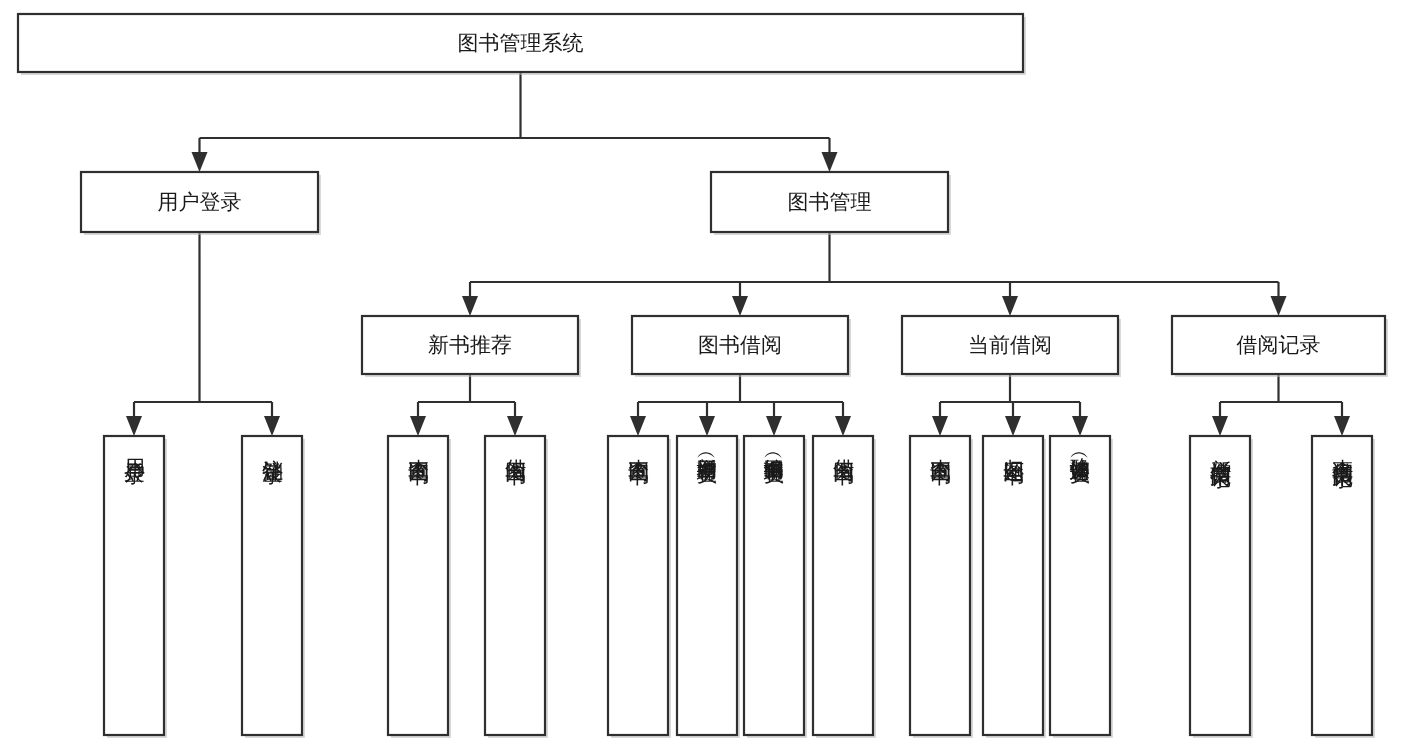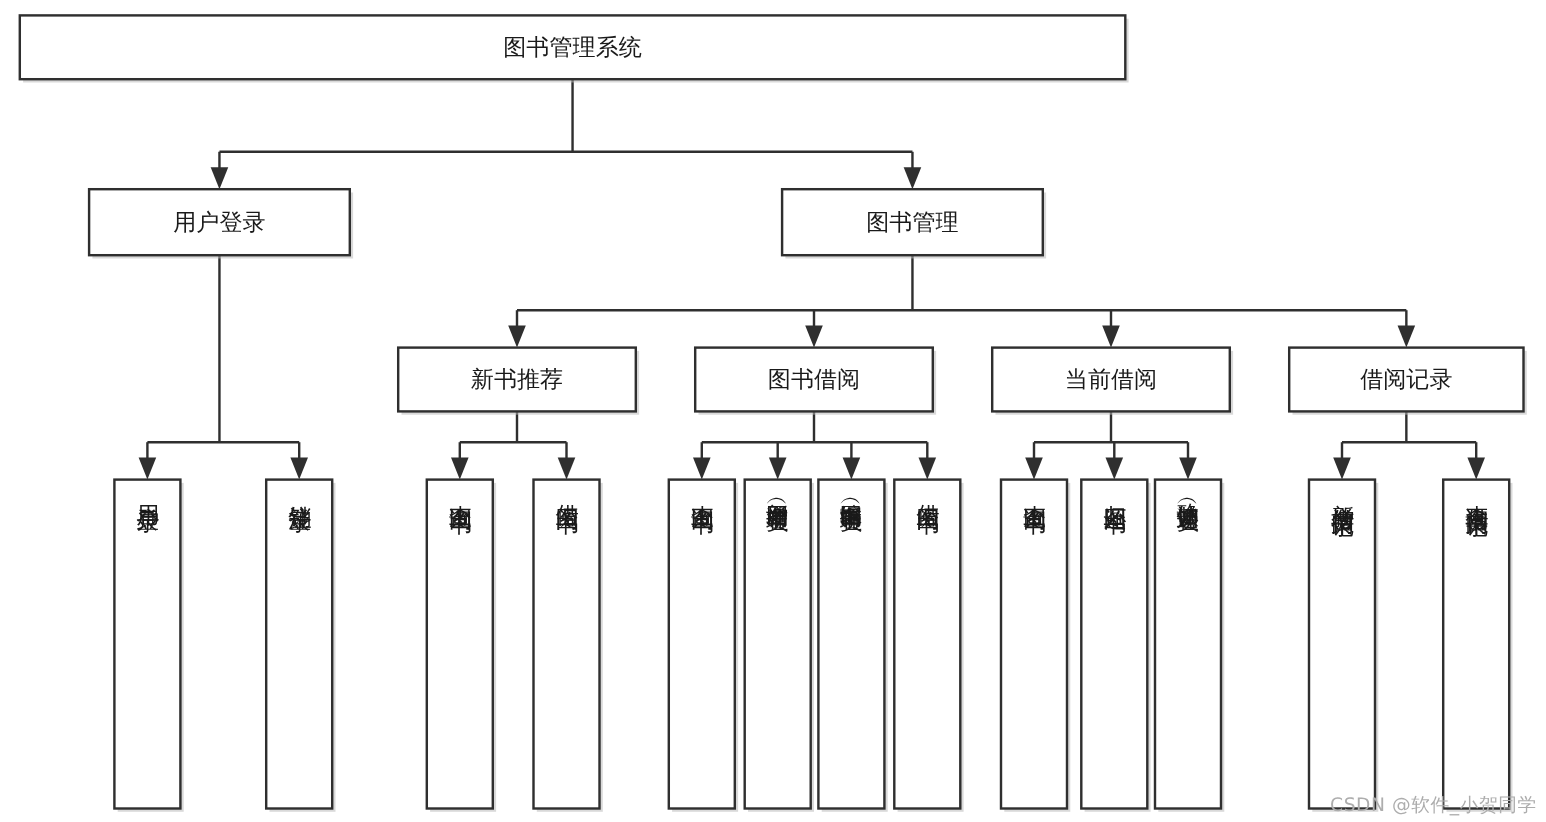--- a/index.html
+++ b/index.html
@@ -279,14 +279,13 @@
       <div class="node-label-v-wrap" style="left: 1050px; top: 442px; width: 60px; height: 287px;">
         <span class="node-label-v" style="font-size: 20px; letter-spacing: 1px;">确认归还（管理员）</span>
       </div>
       <div class="node-label-v-wrap" style="left: 1190px; top: 442px; width: 60px; height: 287px;">
         <span class="node-label-v">新增借阅记录</span>
       </div>
       <div class="node-label-v-wrap" style="left: 1312px; top: 442px; width: 60px; height: 287px;">
         <span class="node-label-v">查询借阅记录</span>
       </div>
     </div>
-  <div class="watermark">CSDN @软件_小贺同学</div>
 </div>
 
 </body></html>

